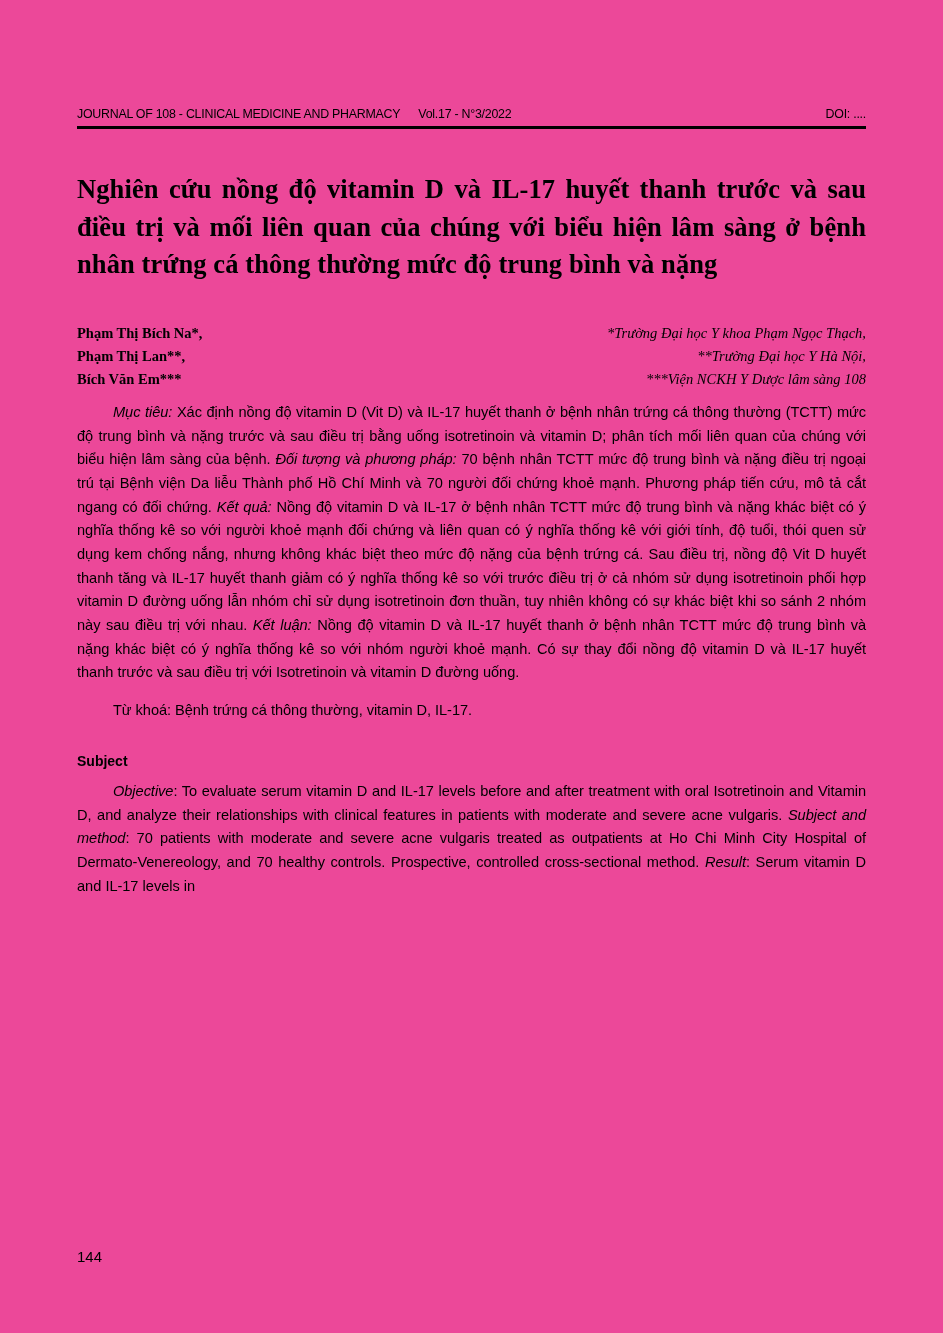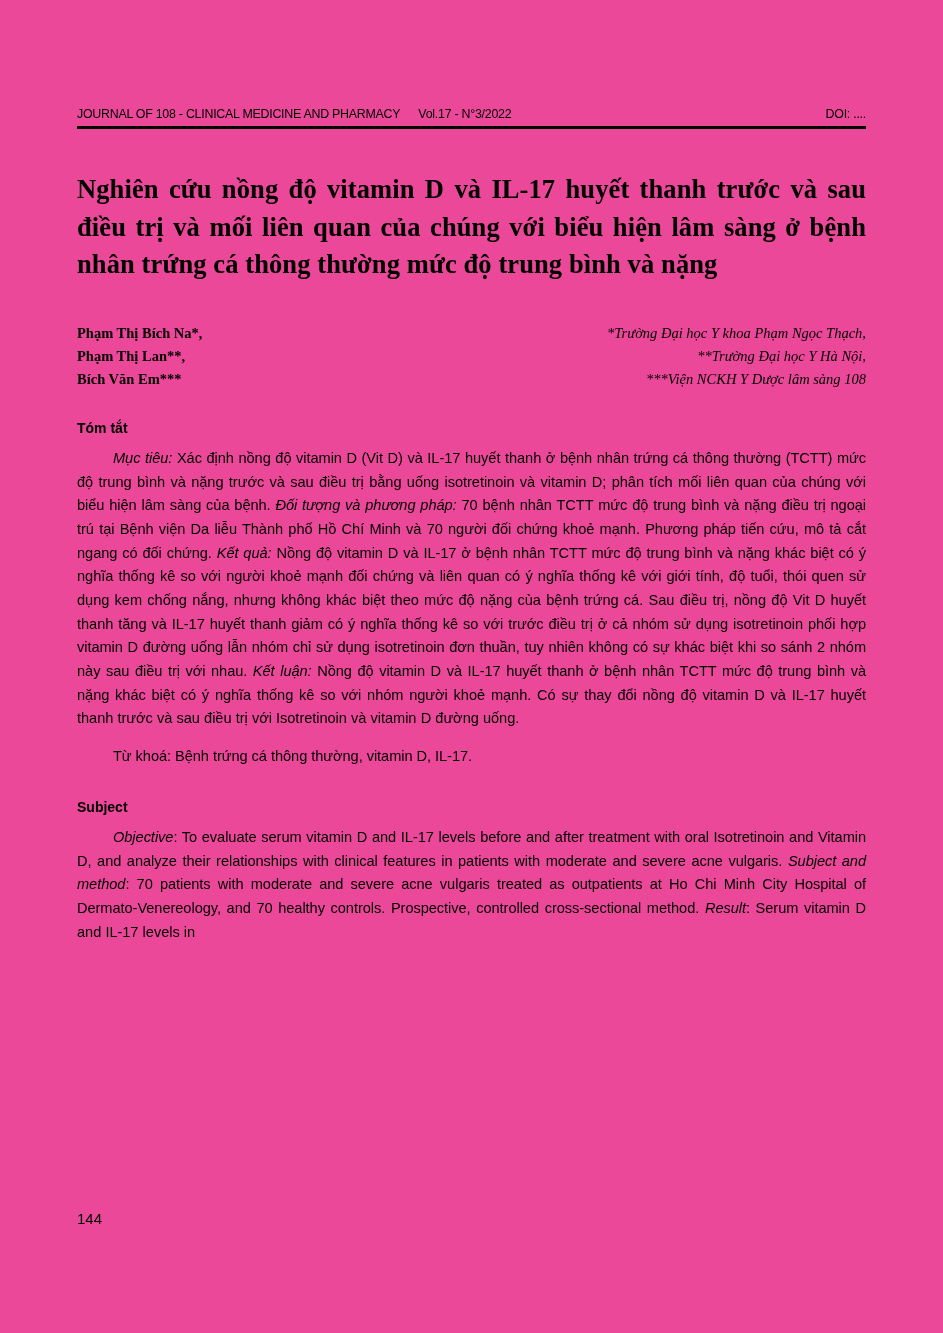--- a/index.html
+++ b/index.html
@@ -134,21 +134,21 @@
   .footnote {
     font-family: "Liberation Serif", serif;
     font-style: italic;
     font-size: 14.2px;
     line-height: 1.72;
     white-space: nowrap;
   }
   .pagenum {
     position: absolute;
     left: 77px;
-    top: 1210px;
+    top: 1248px;
     font-family: "Liberation Sans", sans-serif;
     font-size: 15px;
   }
 </style>
 </head>
 <body>
 
 <div id="page">
 
   <div class="content">
@@ -170,21 +170,20 @@
         <div>Phạm Thị Lan**,</div>
         <div>Bích Văn Em***</div>
       </div>
       <div class="affils">
         <div>*Trường Đại học Y khoa Phạm Ngọc Thạch,</div>
         <div>**Trường Đại học Y Hà Nội,</div>
         <div>***Viện NCKH Y Dược lâm sàng 108</div>
       </div>
     </div>
 
-    <div class="sec-head">Tóm tắt</div>
     <p class="abs"><span class="kw">Mục tiêu:</span><span> Xác định nồng độ vitamin D (Vit D) và IL-17 huyết thanh ở bệnh nhân trứng cá thông thường (TCTT) mức độ trung bình và nặng trước và sau điều trị bằng uống isotretinoin và vitamin D; phân tích mối liên quan của chúng với biểu hiện lâm sàng của bệnh. </span><span class="kw">Đối tượng và phương pháp:</span><span> 70 bệnh nhân TCTT mức độ trung bình và nặng điều trị ngoại trú tại Bệnh viện Da liễu Thành phố Hồ Chí Minh và 70 người đối chứng khoẻ mạnh. Phương pháp tiến cứu, mô tả cắt ngang có đối chứng. </span><span class="kw">Kết quả:</span><span> Nồng độ vitamin D và IL-17 ở bệnh nhân TCTT mức độ trung bình và nặng khác biệt có ý nghĩa thống kê so với người khoẻ mạnh đối chứng và liên quan có ý nghĩa thống kê với giới tính, độ tuổi, thói quen sử dụng kem chống nắng, nhưng không khác biệt theo mức độ nặng của bệnh trứng cá. Sau điều trị, nồng độ Vit D huyết thanh tăng và IL-17 huyết thanh giảm có ý nghĩa thống kê so với trước điều trị ở cả nhóm sử dụng isotretinoin phối hợp vitamin D đường uống lẫn nhóm chỉ sử dụng isotretinoin đơn thuần, tuy nhiên không có sự khác biệt khi so sánh 2 nhóm này sau điều trị với nhau. </span><span class="kw">Kết luận:</span><span> Nồng độ vitamin D và IL-17 huyết thanh ở bệnh nhân TCTT mức độ trung bình và nặng khác biệt có ý nghĩa thống kê so với nhóm người khoẻ mạnh. Có sự thay đổi nồng độ vitamin D và IL-17 huyết thanh trước và sau điều trị với Isotretinoin và vitamin D đường uống.</span></p>
     <p class="keywords"><span class="kw">Từ khoá:</span><span> Bệnh trứng cá thông thường, vitamin D, IL-17.</span></p>
 
     <div class="sec-head">Subject</div>
     <p class="abs"><span class="kw">Objective</span><span>: To evaluate serum vitamin D and IL-17 levels before and after treatment with oral Isotretinoin and Vitamin D, and analyze their relationships with clinical features in patients with moderate and severe acne vulgaris. </span><span class="kw">Subject and method</span><span>: 70 patients with moderate and severe acne vulgaris treated as outpatients at Ho Chi Minh City Hospital of Dermato-Venereology, and 70 healthy controls. Prospective, controlled cross-sectional method. </span><span class="kw">Result</span><span>: Serum vitamin D and IL-17 levels in</span></p>
 
   </div>
 
 
   <div class="pagenum">144</div>

